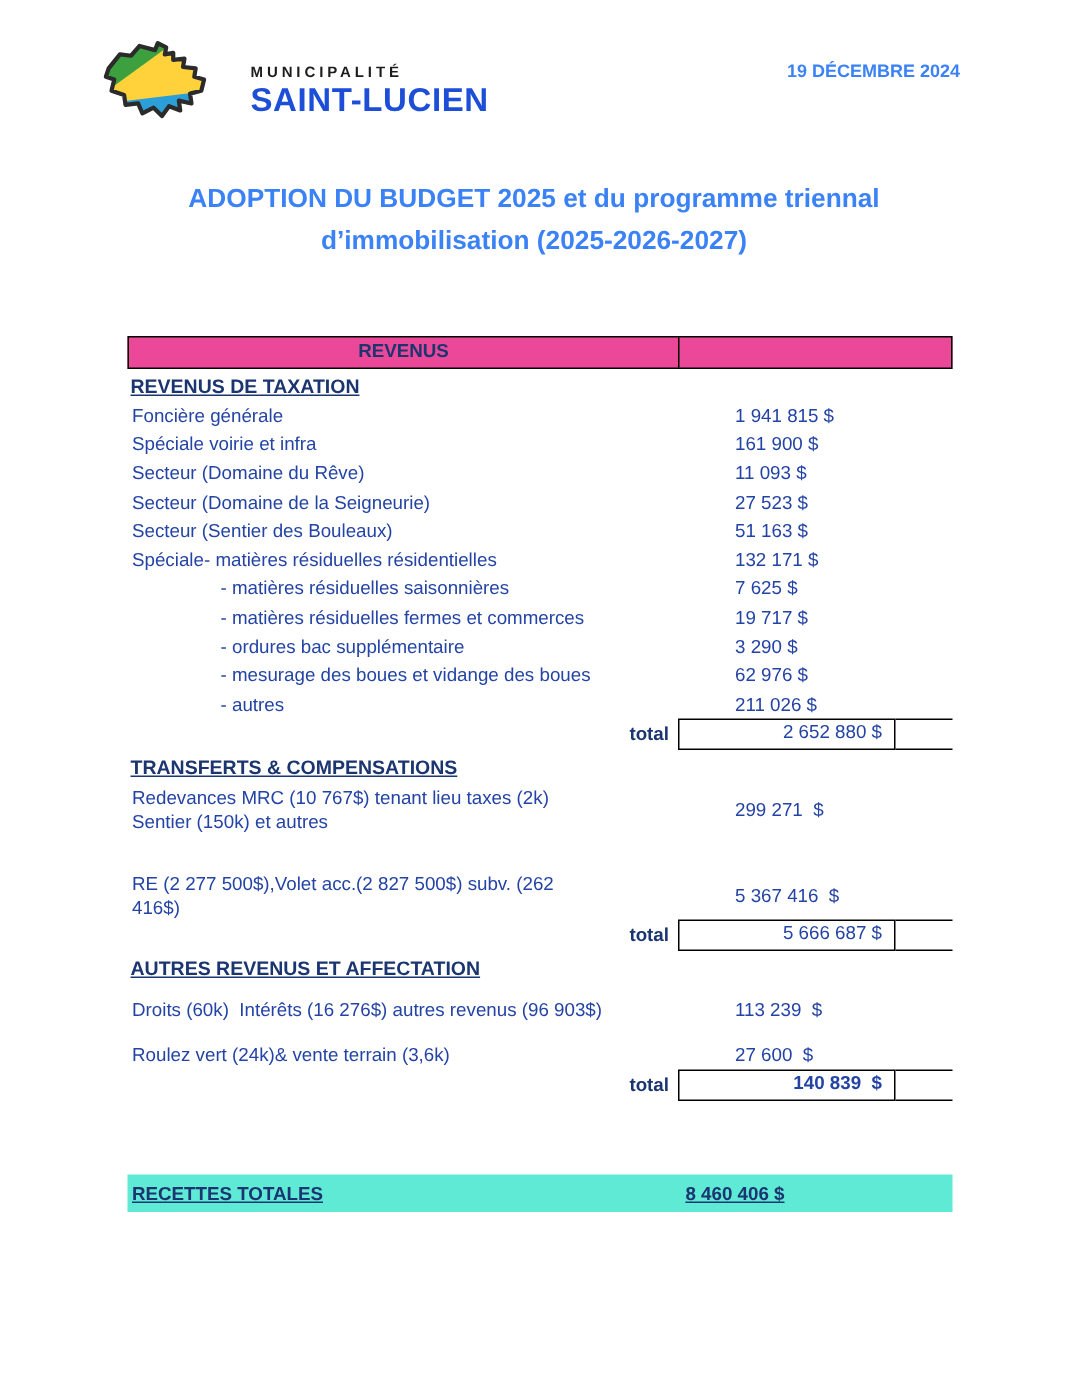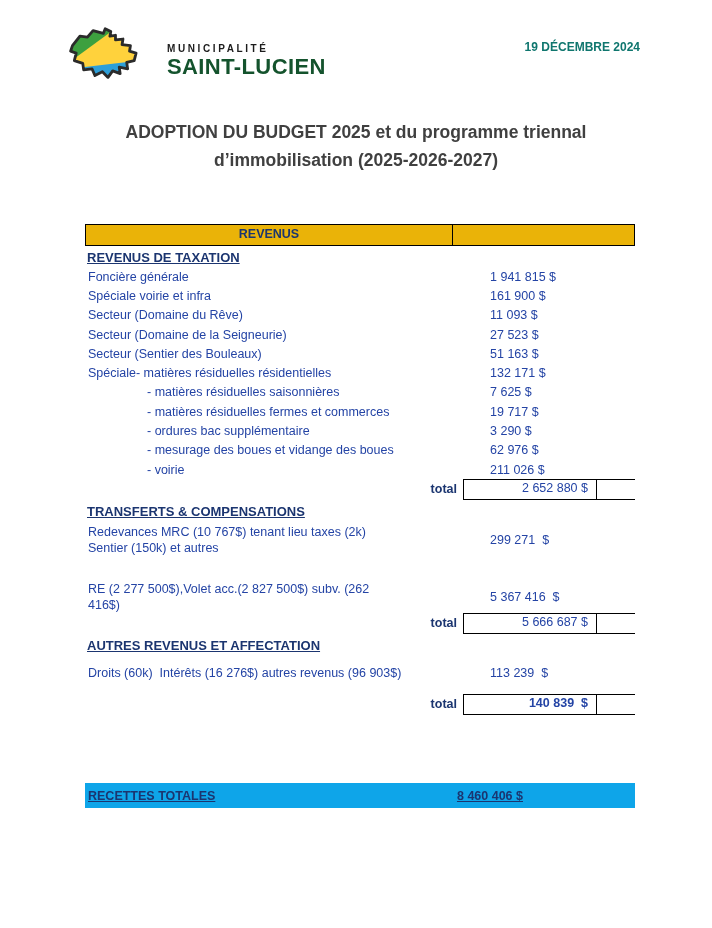--- a/index.html
+++ b/index.html
@@ -6,50 +6,50 @@
   .page {
     position:relative; width:712px; height:928px; margin:0 auto;
     background:#ffffff; overflow:hidden;
     font-family:"Liberation Sans", sans-serif;
   }
   
   .logo-wrap { position:absolute; left:58px; top:25px; display:flex; align-items:center; gap:9px; }
   .logo-mark { width:100px; height:58px; }
   .logo-text { display:flex; flex-direction:column; justify-content:center; }
   .logo-text .l1 { font-size:10px; font-weight:700; letter-spacing:2.6px; color:#1c1c1c; line-height:13px;margin-top:12px; }
-  .logo-text .l2 { font-size:22px; font-weight:800; letter-spacing:0.4px; color:#14532d; line-height:24px; }
-  .date { position:absolute; right:72px; top:40px; font-size:12px; font-weight:600; color:#0f766e; }
+  .logo-text .l2 { font-size:22px; font-weight:800; letter-spacing:0.4px; color:#1d4ed8; line-height:24px; }
+  .date { position:absolute; right:72px; top:40px; font-size:12px; font-weight:600; color:#3b82f6; }
   .title { position:absolute; top:118px; left:36px; width:640px; text-align:center;
-           font-weight:700; color:#404040; font-size:17.5px; line-height:28px; }
+           font-weight:700; color:#3b82f6; font-size:17.5px; line-height:28px; }
   
   .table { position:absolute; left:85px; top:224px; width:550px; color:#2444a5; font-size:12.5px; }
-  .thead { display:flex; background:#eab308; border:1.5px solid #000; height:22px;
+  .thead { display:flex; background:#ec4899; border:1.5px solid #000; height:22px;
            box-sizing:border-box; font-weight:700; color:#1b3570; }
   .thead .c1 { width:367px; border-right:1.5px solid #000; text-align:center; line-height:19px; box-sizing:border-box; }
   .thead .c2 { width:145px; border-right:1.5px solid #000; text-align:center; line-height:19px; box-sizing:border-box; }
   .thead .c3 { flex:1; }
   .sec-heading { font-weight:700; text-decoration:underline; color:#1b3570;
                  margin:2px 0 0 2px; height:19px; line-height:19px; font-size:13px; }
   .row.item { display:flex; height:19.3px; align-items:center; }
   .row .lbl { padding-left:3px; white-space:pre; }
   .row.indent .lbl { padding-left:62px; }
   .row .val { margin-left:auto; width:145px; text-align:left; padding-right:9px;
               box-sizing:border-box; white-space:pre; }
   .row.item2 { display:flex; align-items:center; height:33px; margin-top:2px; }
   .row.item2 .lbl { white-space:pre-line; width:385px; line-height:16px; padding-left:3px; }
   .gap { width:100%; }
   .row.totalrow { display:flex; height:21px; }
   .totalrow .tlabel { margin-left:auto; font-weight:700; color:#1b3570; padding-right:6px; line-height:21px; }
-  .totalrow .tbox { width:134px; border:1.5px solid #000; box-sizing:border-box;
+  .totalrow .tbox { width:145px; border:1.5px solid #000; box-sizing:border-box;
                     text-align:right; padding-right:8px; line-height:17.5px; white-space:pre; }
   .totalrow .tbox.bold { font-weight:700; }
   .totalrow .textra { width:38px; border-top:1.5px solid #000; border-bottom:1.5px solid #000; box-sizing:border-box; }
   
   .footer-bar { position:absolute; left:85px; top:783px; width:550px; height:25px;
-                background:#0ea5e9; display:flex; align-items:center; }
+                background:#5eead4; display:flex; align-items:center; }
   .footer-bar .flabel { font-weight:700; text-decoration:underline; color:#1b3570;
                         padding-left:3px; font-size:12.5px; }
   .footer-bar .fvalue { margin-left:auto; margin-right:112px; font-weight:700;
                         text-decoration:underline; color:#1b3570; font-size:12.5px; white-space:pre; }
 </style>
 </head>
 <body>
 
 <div class="page">
 
@@ -120,21 +120,21 @@
         </div>
         <div class="row item indent">
           <div class="lbl">- ordures bac supplémentaire</div>
           <div class="val">3 290 $</div>
         </div>
         <div class="row item indent">
           <div class="lbl">- mesurage des boues et vidange des boues</div>
           <div class="val">62 976 $</div>
         </div>
         <div class="row item indent">
-          <div class="lbl">- voirie</div>
+          <div class="lbl">- autres</div>
           <div class="val">211 026 $</div>
         </div>
         <div class="row totalrow">
           <div class="tlabel">total</div>
           <div class="tbox">2 652 880 $</div>
           <div class="textra"></div>
         </div>
         <div class="sec-heading">TRANSFERTS &amp; COMPENSATIONS</div>
         <div class="row item2">
           <div class="lbl">Redevances MRC (10 767$) tenant lieu taxes (2k)
@@ -152,20 +152,24 @@
           <div class="tbox">5 666 687 $</div>
           <div class="textra"></div>
         </div>
         <div class="sec-heading">AUTRES REVENUS ET AFFECTATION</div>
         <div class="gap" style="height: 8px;"></div>
         <div class="row item">
           <div class="lbl">Droits (60k)  Intérêts (16 276$) autres revenus (96 903$)</div>
           <div class="val">113 239  $</div>
         </div>
         <div class="gap" style="height: 11px;"></div>
+        <div class="row item">
+          <div class="lbl">Roulez vert (24k)&amp; vente terrain (3,6k)</div>
+          <div class="val">27 600  $</div>
+        </div>
         <div class="row totalrow">
           <div class="tlabel">total</div>
           <div class="tbox bold">140 839  $</div>
           <div class="textra"></div>
         </div>
       </div>
   </div>
 
   <div class="footer-bar">
     <span class="flabel">RECETTES TOTALES</span>

